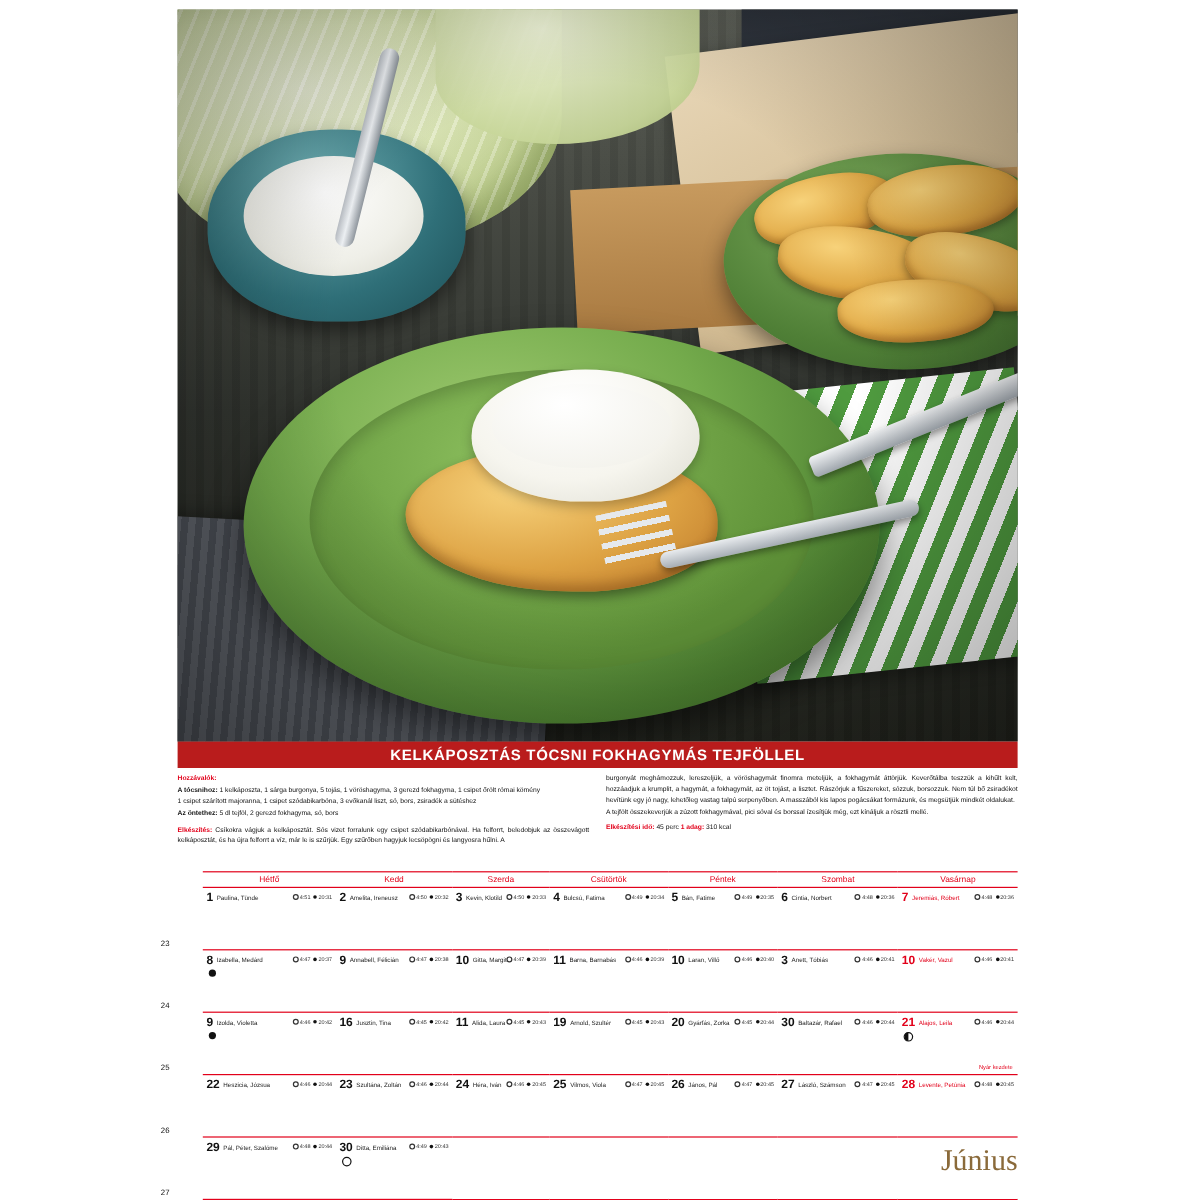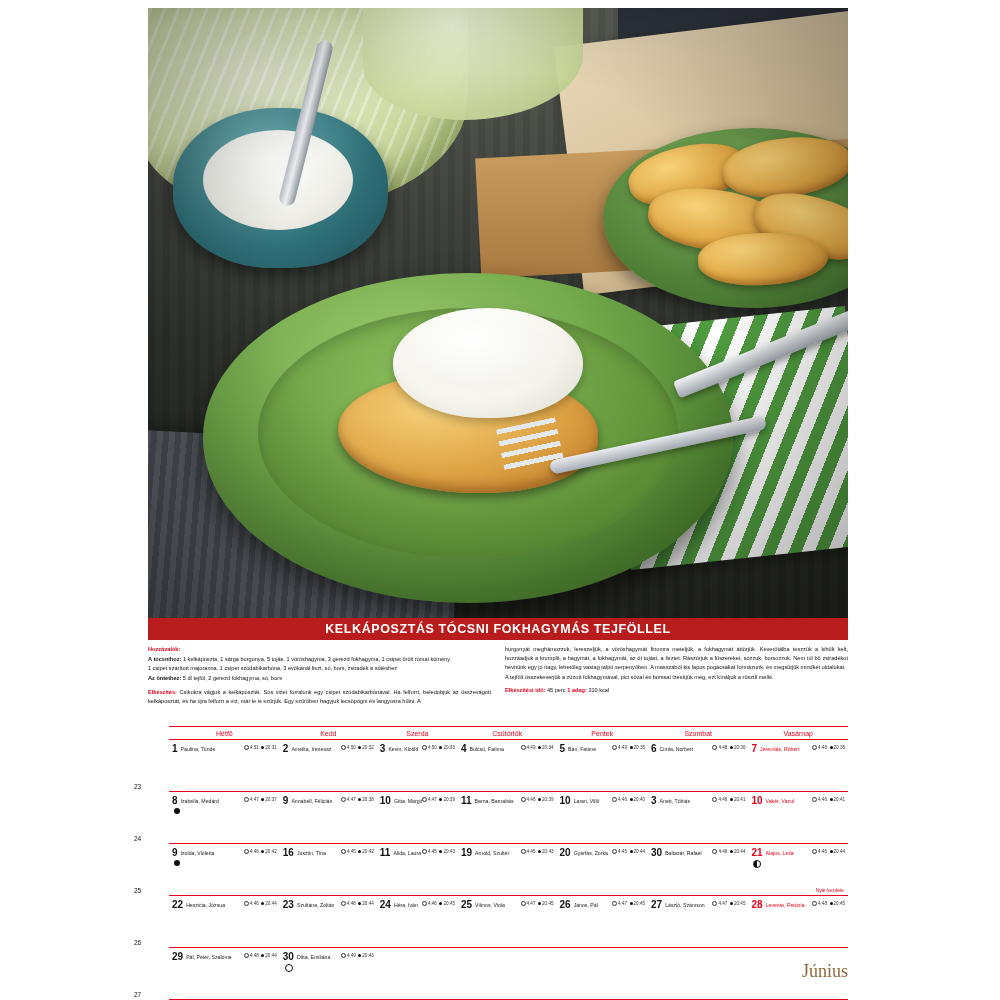--- a/index.html
+++ b/index.html
@@ -217,21 +217,21 @@
   }
   .note{
     position:absolute;right:4px;top:-8px;font-size:4.8px;color:#e2001a;
   }
   .lastrow td{border-bottom:1.2px solid #e2001a;}
   .empty{background:#fff;}
 
   
   .month{
     position:absolute;right:152px;bottom:18px;
-    font-size:18px;color:#8a6a3a;font-family:"Liberation Serif",serif;
+    font-size:25px;color:#8a6a3a;font-family:"Liberation Serif",serif;
   }
 </style>
 </head>
 <body>
 
 <div class="page">
 
   <div class="photo">
     <div class="ph-layer bg-wood"></div>
     <div class="ph-layer slate"></div>

